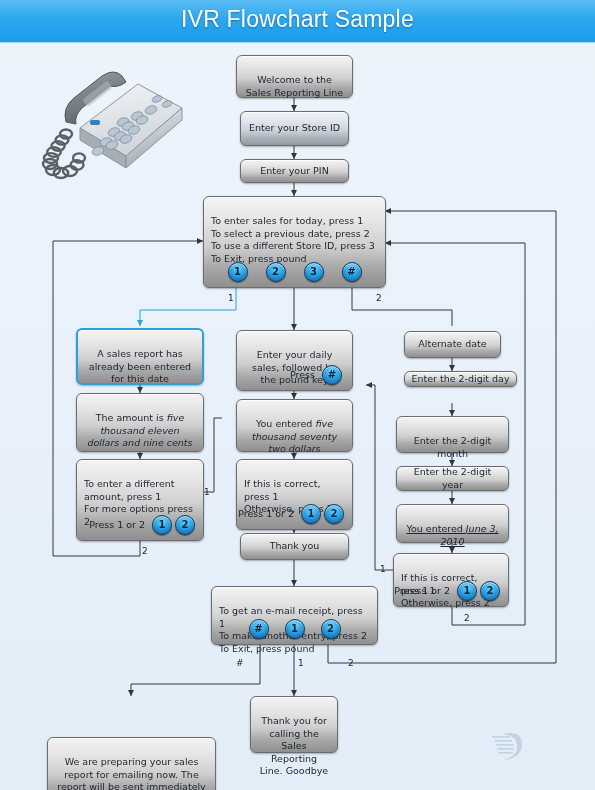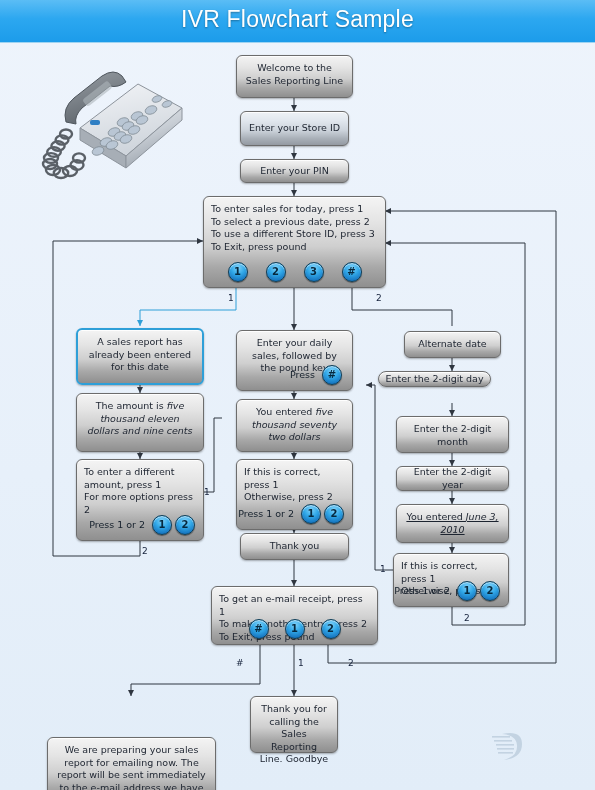--- a/index.html
+++ b/index.html
@@ -35,21 +35,21 @@
     box-sizing:border-box;
     border:1px solid #6c6c6c;
     border-radius:6px;
     background:linear-gradient(180deg,#f4f4f4 0%,#e4e4e4 28%,#cfcfcf 55%,#a8a8a8 78%,#8f8f8f 100%);
     box-shadow:0 1px 2px rgba(0,0,0,.30), inset 0 1px 0 rgba(255,255,255,.85);
     color:#1d2430;
     font-size:9.5px;
     line-height:12.5px;
     font-family:"DejaVu Sans", sans-serif;
   }
-  .node .txt{display:block;padding:6px 7px 0 7px;}
+  .node .txt{display:block;padding:18px 7px 0 7px;}
   .node.center .txt{text-align:center;}
   .node.left .txt{text-align:left;}
   .node.mid-v{display:flex;align-items:center;justify-content:flex-start;height:100%;}
   .node.mid-v .txt{padding:0 6px;width:100%;}
   .node.sel{border:2px solid #2e9fd8;box-shadow:0 1px 2px rgba(0,0,0,.30), inset 0 1px 0 rgba(255,255,255,.9);}
   .node.tint{background:linear-gradient(180deg,#eef2f6 0%,#e1e7ee 26%,#cdd4dc 55%,#a9b0b8 80%,#949aa2 100%);}
   em{font-style:italic;}
 
   
   .keys{position:absolute;left:0;right:0;bottom:5px;display:flex;align-items:center;}
@@ -280,21 +280,21 @@
   </div>
 
   <div class="node center mid-v" style="left:240px;top:533px;width:109px;height:27px;">
     <span class="txt">Thank you</span>
   </div>
 
   <div class="node center mid-v" style="left:404px;top:331px;width:97px;height:27px;">
     <span class="txt">Alternate date</span>
   </div>
 
-  <div class="node center mid-v" style="left:378px;top:371px;width:113px;height:16px;border-radius:12px;">
+  <div class="node center mid-v" style="left:404px;top:371px;width:113px;height:16px;">
     <span class="txt">Enter the 2-digit day</span>
   </div>
 
   <div class="node center" style="left:396px;top:416px;width:113px;height:37px;">
     <span class="txt">Enter the 2-digit month</span>
   </div>
 
   <div class="node center mid-v" style="left:396px;top:466px;width:113px;height:25px;">
     <span class="txt">Enter the 2-digit year</span>
   </div>

